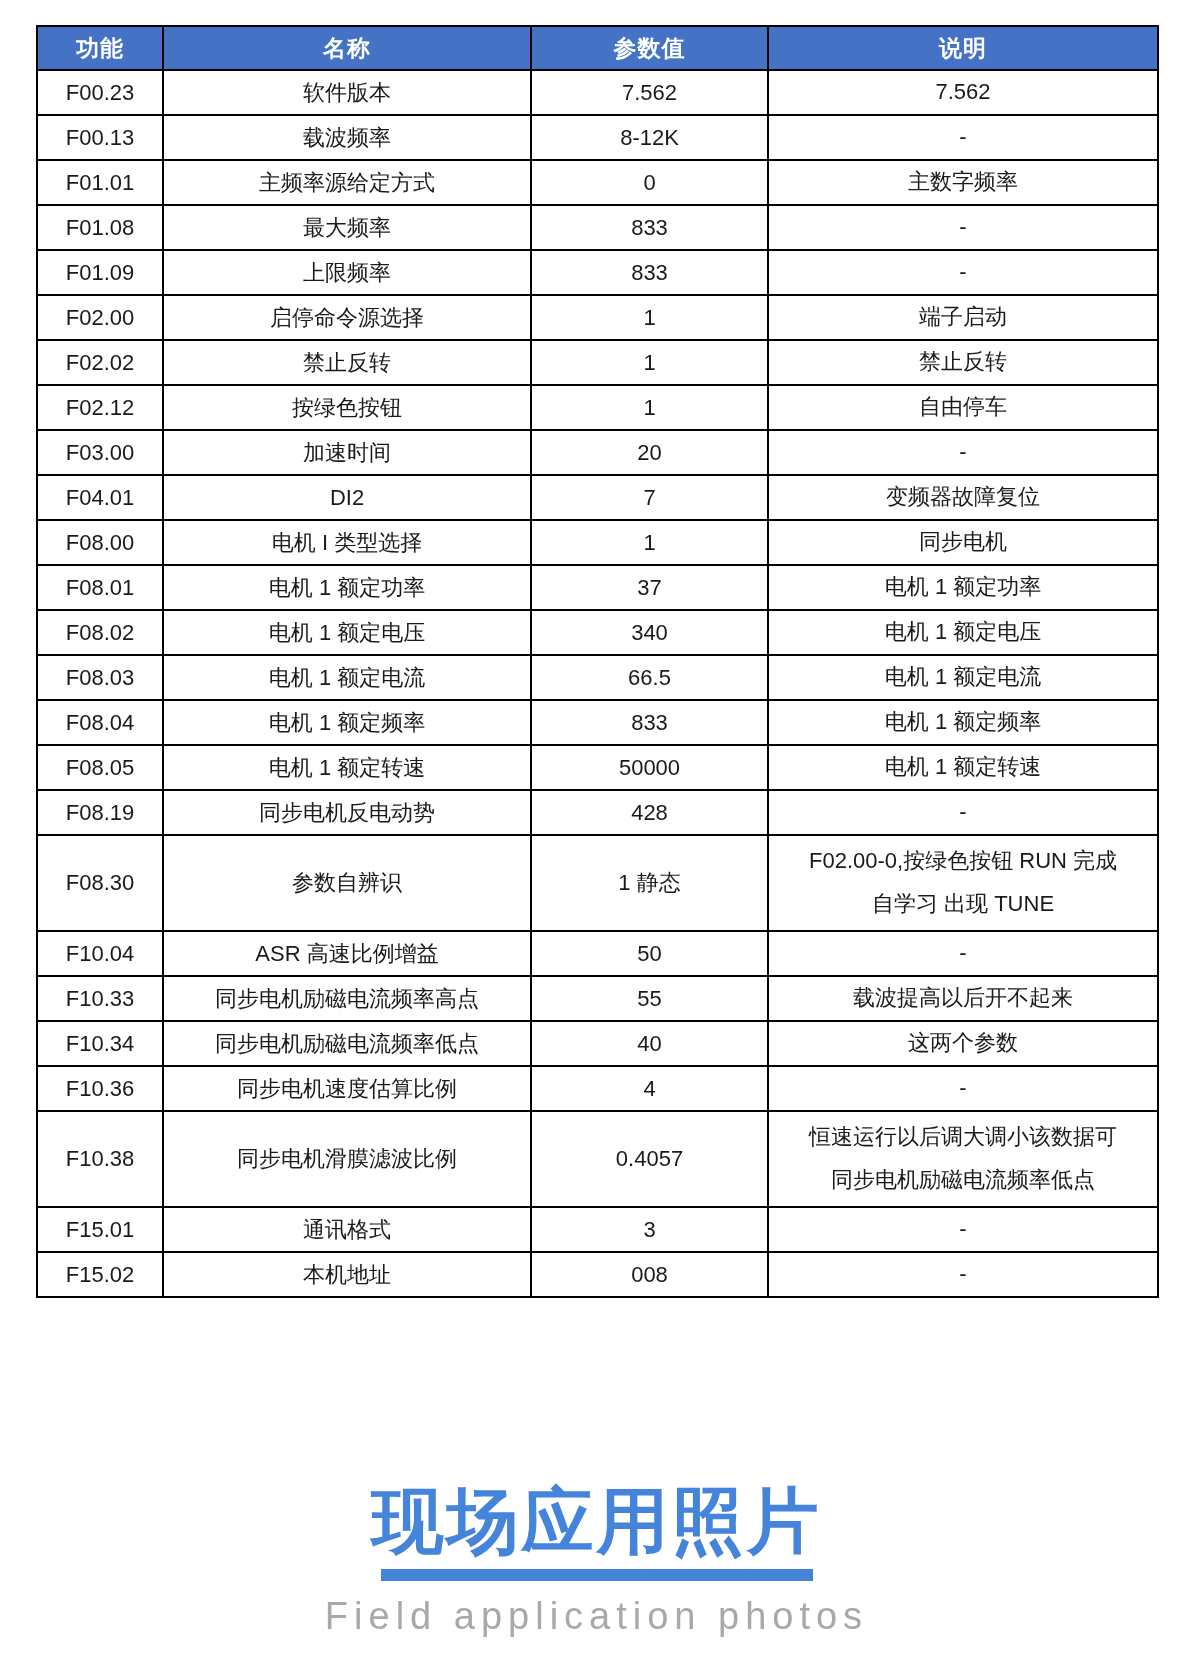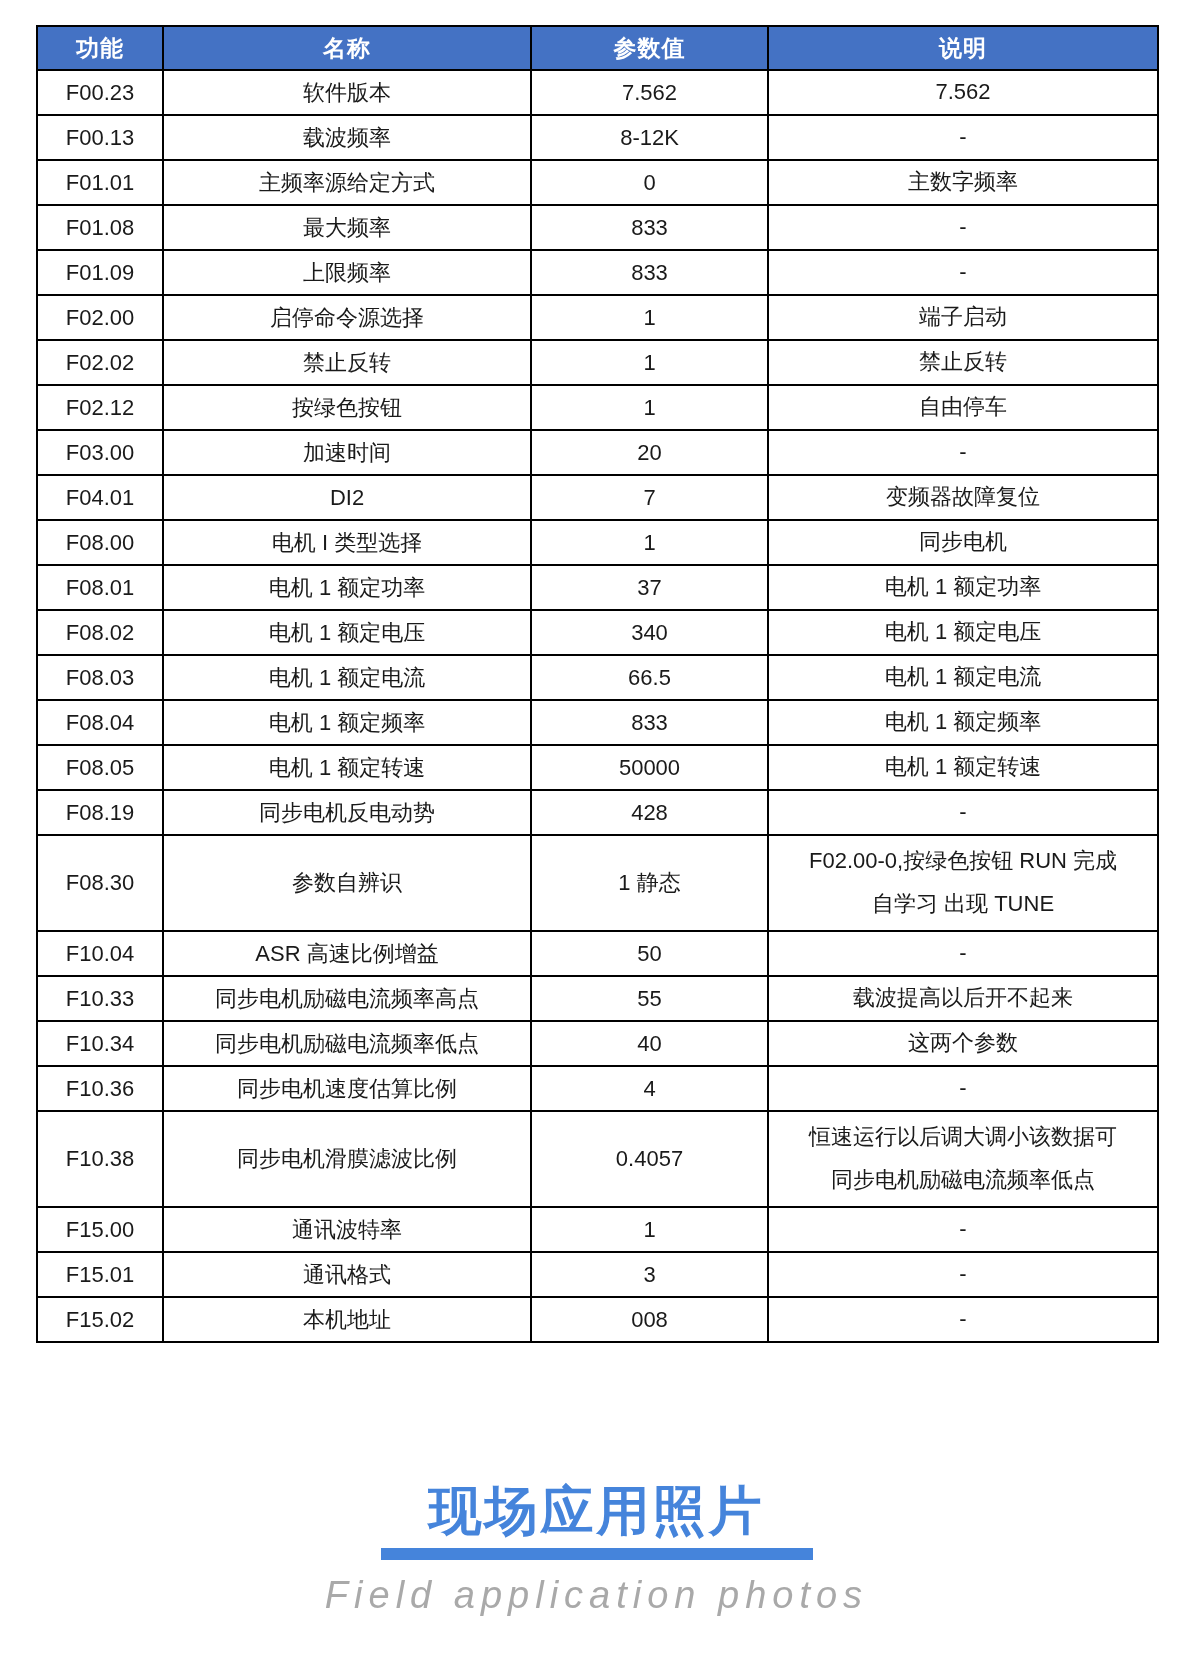--- a/index.html
+++ b/index.html
@@ -51,37 +51,36 @@
     line-height: 1.95;
   }
   .footer {
     position: absolute;
     top: 1482px;
     left: 36px;
     width: 1121px;
     text-align: center;
   }
   .footer .title {
-    font-size: 53px;
+    font-size: 72px;
     font-weight: bold;
     color: var(--title-blue, #4584DB);
     letter-spacing: 3px;
     line-height: 1.1;
   }
   .footer .bar {
     width: 432px;
     height: 12px;
     background: var(--title-blue, #4584DB);
     margin: 8px auto 14px auto;
   }
   .footer .subtitle {
     font-size: 38px;
     color: var(--subtitle-gray, #A9A9A9);
     letter-spacing: 6px;
-    font-style: italic;
   }
 </style>
 </head>
 <body>
 
 <div class="page">
 
   <table class="param-table">
     <colgroup>
       <col style="width:126px">
@@ -232,26 +231,20 @@
           <td class="cell-desc">-</td>
         </tr>
         <tr class="tall">
           <td class="cell-code">F10.38</td>
           <td class="cell-name">同步电机滑膜滤波比例</td>
           <td class="cell-value">0.4057</td>
           <td class="cell-desc">恒速运行以后调大调小该数据可
 同步电机励磁电流频率低点</td>
         </tr>
         <tr>
-          <td class="cell-code">F15.00</td>
-          <td class="cell-name">通讯波特率</td>
-          <td class="cell-value">1</td>
-          <td class="cell-desc">-</td>
-        </tr>
-        <tr>
           <td class="cell-code">F15.01</td>
           <td class="cell-name">通讯格式</td>
           <td class="cell-value">3</td>
           <td class="cell-desc">-</td>
         </tr>
         <tr>
           <td class="cell-code">F15.02</td>
           <td class="cell-name">本机地址</td>
           <td class="cell-value">008</td>
           <td class="cell-desc">-</td>

